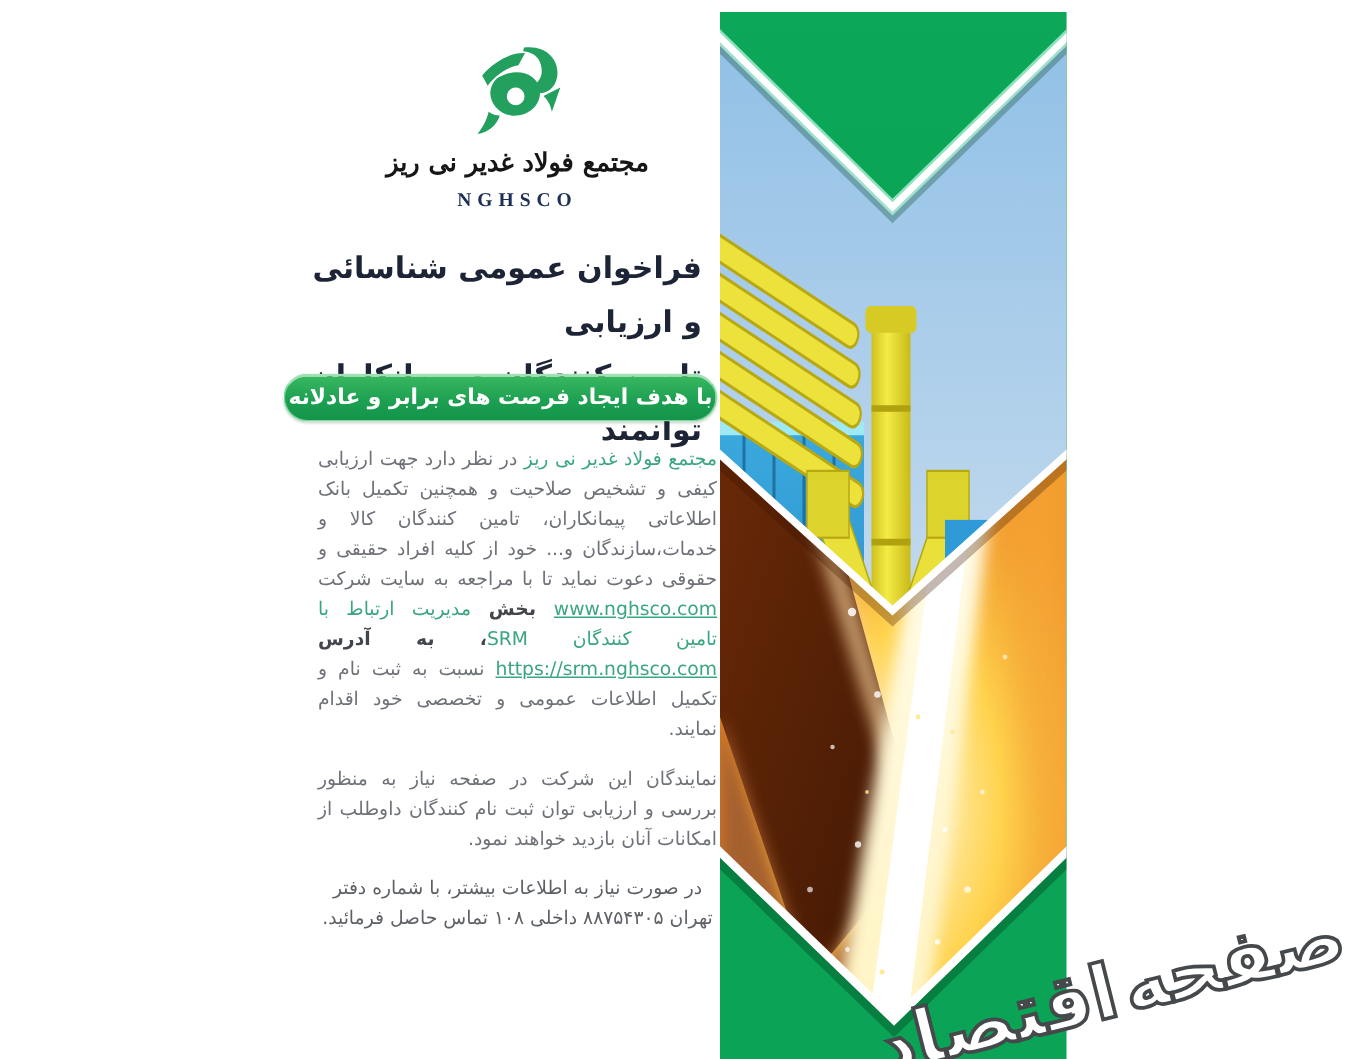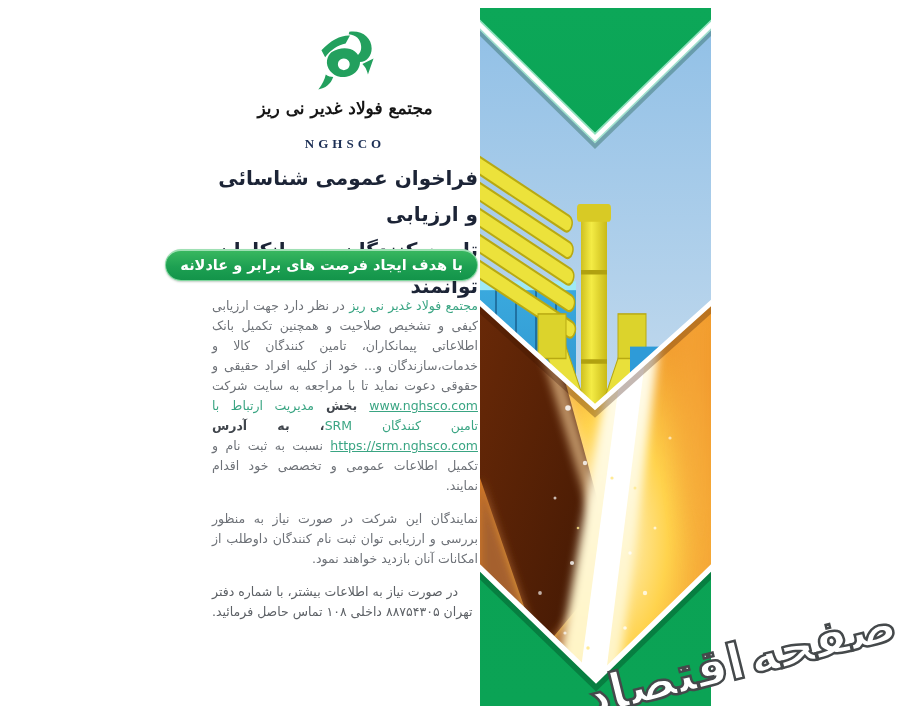--- a/index.html
+++ b/index.html
@@ -9,39 +9,39 @@
   .poster { position:absolute; inset:0; background:#ffffff; }
 
   
   .left-col { position:absolute; left:212px; top:0; width:266px; height:627px; direction:rtl; }
 
   .logo-block { position:absolute; top:28px; left:0; width:100%; text-align:center; direction:rtl; }
   .logo-mark { width:64px; height:62px; display:inline-block; }
   .company-fa { font-size:17px; font-weight:bold; color:#161616; margin-top:4px;
                 font-family:"DejaVu Serif", serif; }
   .company-en { font-size:13px; font-weight:bold; letter-spacing:4px; color:#1c2f55;
-                font-family:"Liberation Serif", serif; margin-top:18px; }
-
-  .headline { position:absolute; top:160px; right:0; width:100%; 
+                font-family:"Liberation Serif", serif; margin-top:6px; }
+
+  .headline { position:absolute; top:160px; right:10px; width:100%; 
               font-weight:bold; font-size:20px; line-height:36px; color:#1c2436; }
 
   .badge { position:absolute; top:249px; right:0; display:inline-block;
            background:linear-gradient(180deg,#38b75f 0%,#1da052 55%,#13944a 100%);
            border:1px solid #7fd69d; border-top:2px solid #9fe0b4;
-           border-radius:18px; padding:6px 14px 7px;
+           border-radius:18px; padding:6px 2px 7px;
            color:#ffffff; font-weight:bold; font-size:14.5px; white-space:nowrap;
            box-shadow:0 1px 2px rgba(0,60,20,.25); }
 
   .body-text { position:absolute; top:296px; right:0; width:100%; color:#6e7278;
                font-size:12.5px; line-height:20px; text-align:justify; }
   .body-text p { margin-bottom:13px; }
   .seg-green { color:#3aa583; }
   .seg-dark  { color:#41464d; font-weight:bold;margin-top:41px; }
   .seg-link  { color:#3aa583;text-decoration:underline; }
-  .p-contact { text-align:left; color:#5d6166; }
+  .p-contact { text-align:center; color:#5d6166; }
 
   
   .right-panel { position:absolute; left:480px; top:8px; width:231px; height:698px; }
   .layer { position:absolute; inset:0; }
   .band-green-base { background:linear-gradient(180deg,#0aa053,#0ba355); }
   .band-melt  { clip-path: polygon(0 0, 100% 0, 100% 560px, 116px 672px, 0 560px); }
   .band-plant { clip-path: polygon(0 0, 100% 0, 100% 295px, 115px 399px, 0 295px); }
   .band-green-top { background:linear-gradient(180deg,#0ca758,#089a4e);
            clip-path: polygon(0 0, 100% 0, 100% 17px, 115px 130px, 0 17px); }
   .layer svg { position:absolute; inset:0; width:100%; height:100%; }
@@ -76,21 +76,21 @@
 
     <div class="headline">
       <div>فراخوان عمومی شناسائی و ارزیابی</div>
       <div>تامین کنندگان و پیمانکاران توانمند</div>
     </div>
 
     <div class="badge">با هدف ایجاد فرصت های برابر و عادلانه</div>
 
     <div class="body-text">
       <p><span class="seg-green">مجتمع فولاد غدیر نی ریز</span><span> در نظر دارد جهت ارزیابی کیفی و تشخیص صلاحیت و همچنین تکمیل بانک اطلاعاتی پیمانکاران، تامین کنندگان کالا و خدمات،سازندگان و... خود از کلیه افراد حقیقی و حقوقی دعوت نماید تا با مراجعه به سایت شرکت </span><span class="seg-link">www.nghsco.com</span><span class="seg-dark"> بخش </span><span class="seg-green">مدیریت ارتباط با تامین کنندگان SRM</span><span class="seg-dark">، به آدرس </span><span class="seg-link">https://srm.nghsco.com</span><span> نسبت به ثبت نام و تکمیل اطلاعات عمومی و تخصصی خود اقدام نمایند.</span></p>
-      <p>نمایندگان این شرکت در صورت نیاز به منظور بررسی و ارزیابی توان ثبت نام کنندگان داوطلب از امکانات آنان بازدید خواهند نمود.</p>
+      <p>نمایندگان این شرکت در صفحه نیاز به منظور بررسی و ارزیابی توان ثبت نام کنندگان داوطلب از امکانات آنان بازدید خواهند نمود.</p>
       <p class="p-contact">در صورت نیاز به اطلاعات بیشتر، با شماره دفتر تهران ۸۸۷۵۴۳۰۵ داخلی ۱۰۸ تماس حاصل فرمائید.</p>
     </div>
   </div>
 
   <div class="right-panel">
 
     <div class="layer band-green-base"></div>
 
     <div class="layer band-melt">
       <svg viewBox="0 0 231 698" preserveAspectRatio="none">

